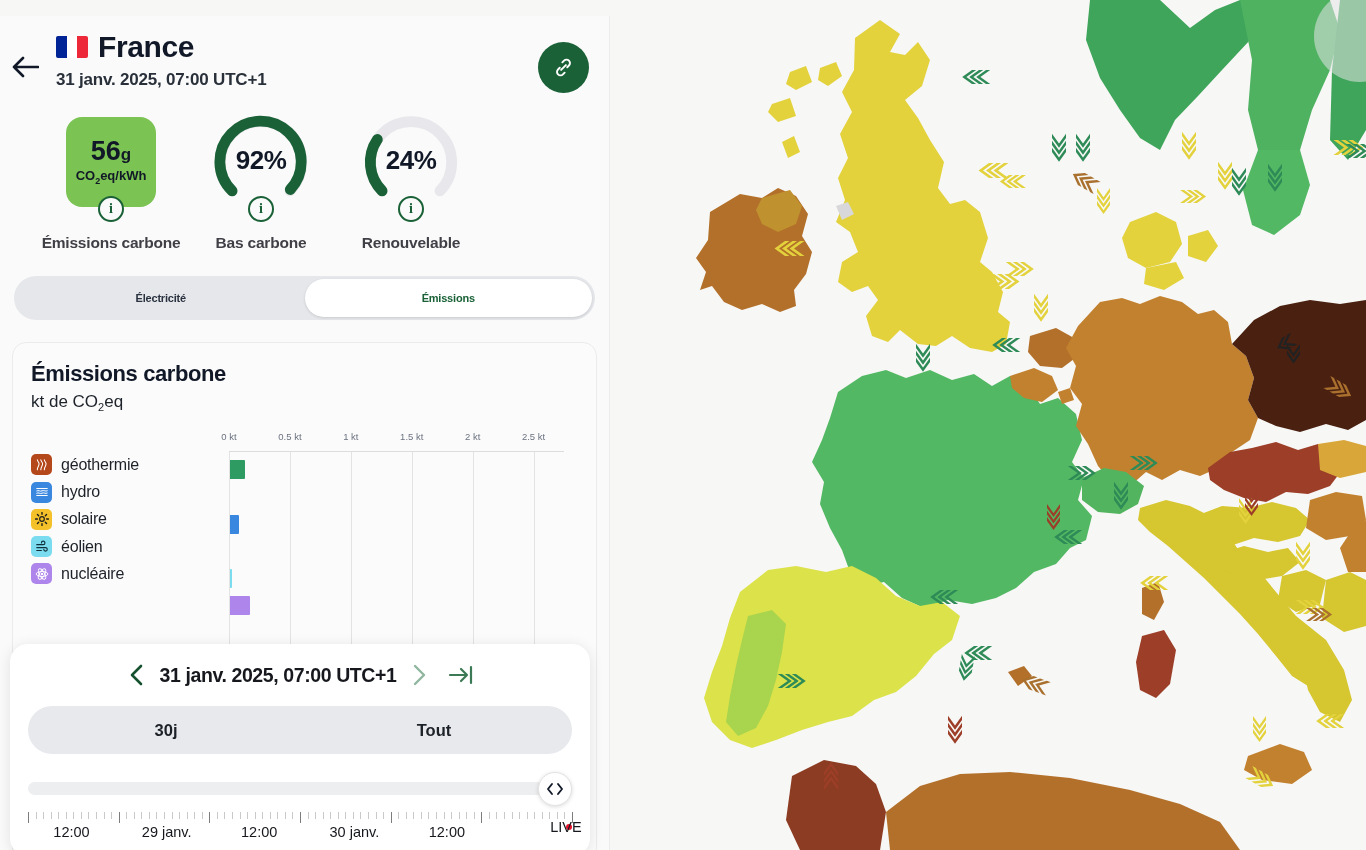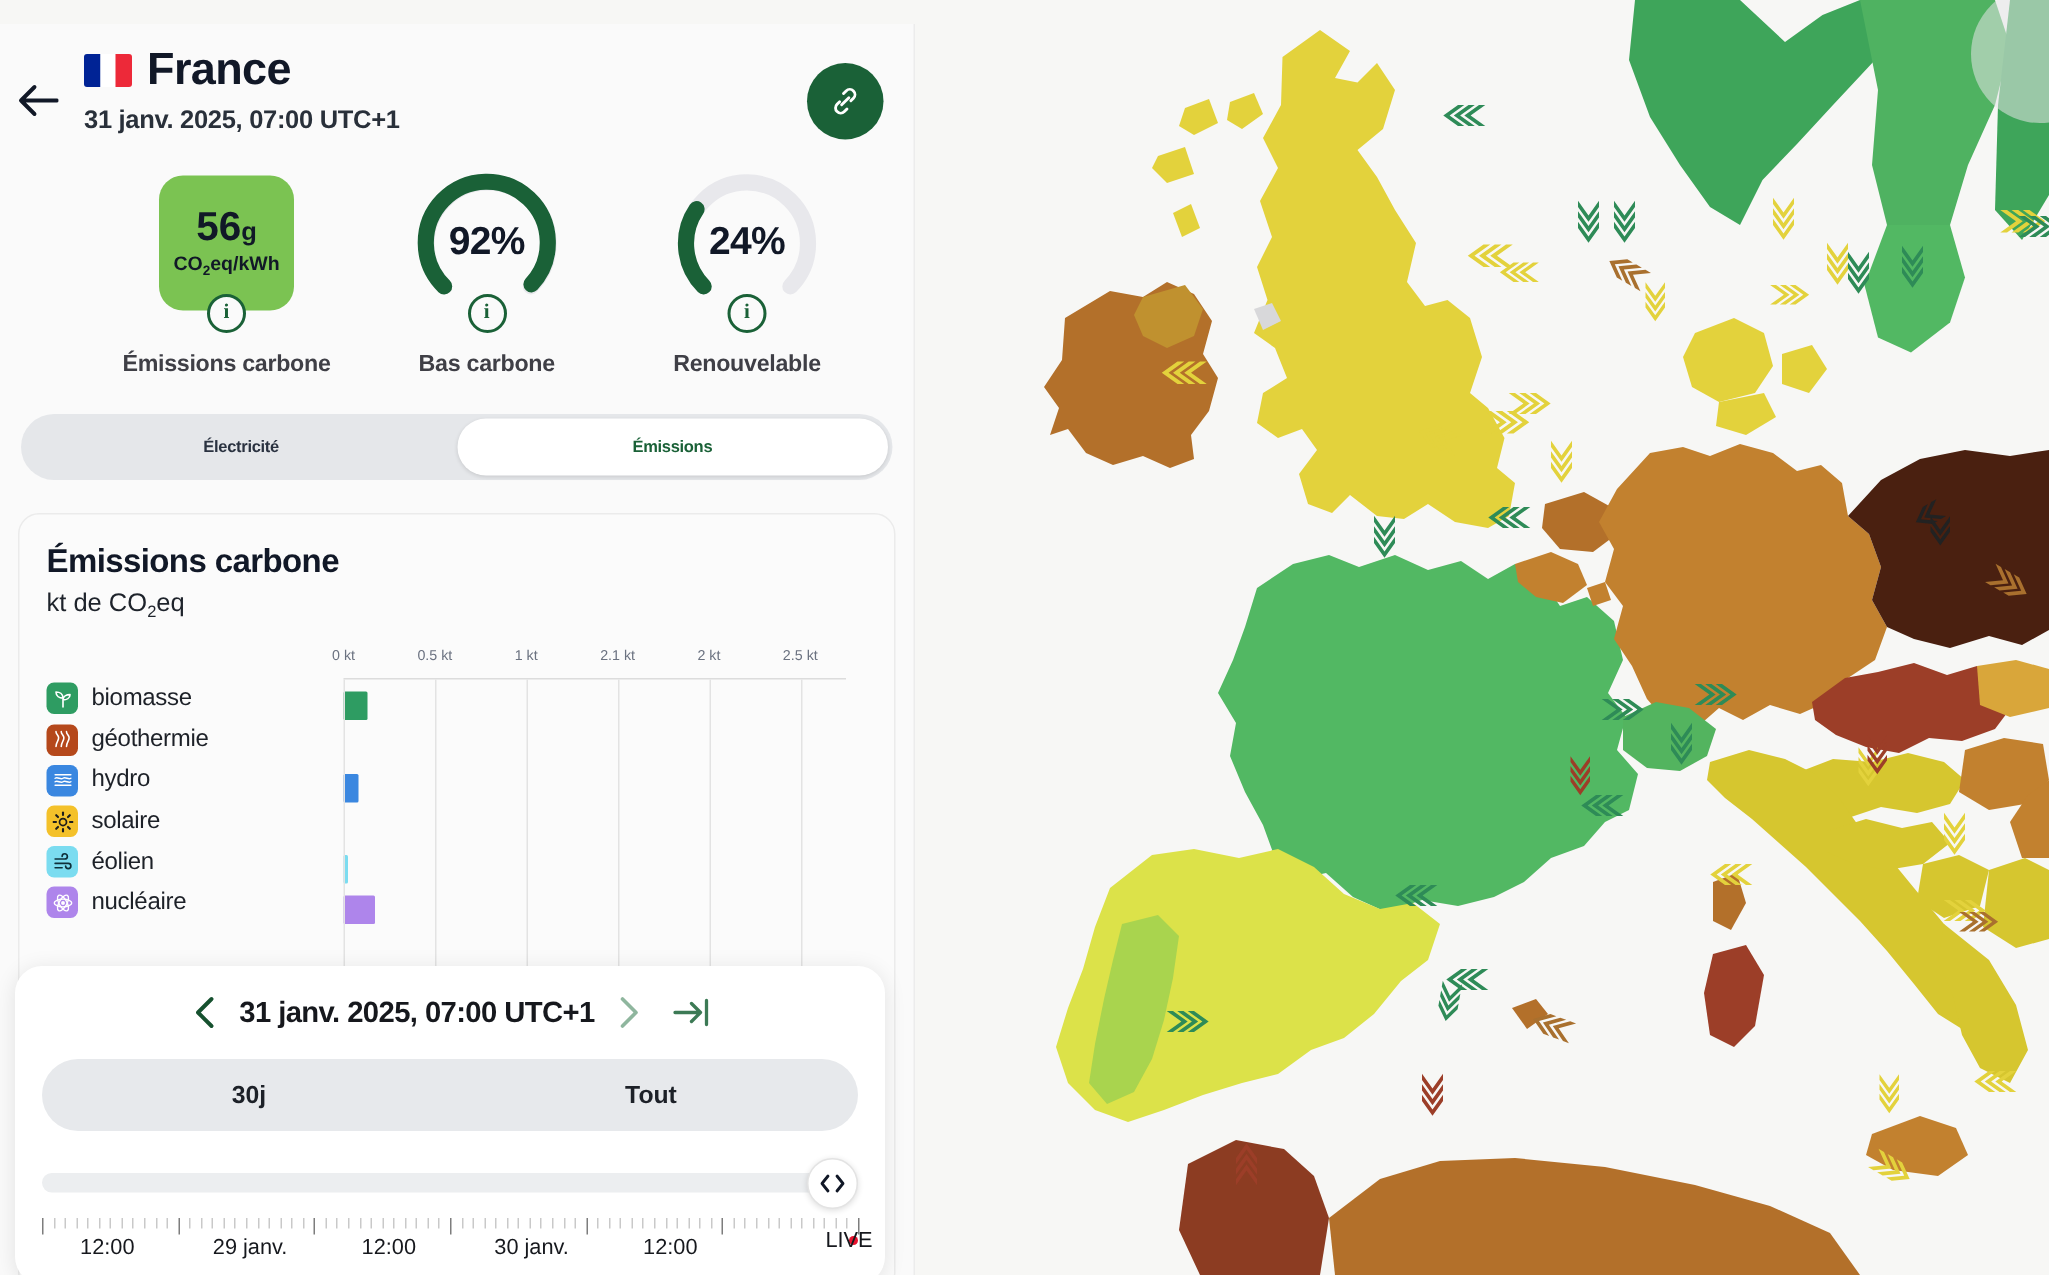--- a/index.html
+++ b/index.html
@@ -54,23 +54,22 @@
   .share-btn {
     position: absolute; right: 20px; top: 26px;
     width: 51px; height: 51px; border-radius: 50%;
     background: #1A6137; border: none; cursor: pointer;
     display: flex; align-items: center; justify-content: center;
   }
 
   
   .gauges {
     margin-top: 22px;
-    display: flex; justify-content: space-between; align-items: flex-start;
+    display: flex; justify-content: flex-start; align-items: flex-start;
     padding: 0 36px;
-    margin-left: 40px;
   }
   .gauge { width: 150px; display: flex; flex-direction: column; align-items: center; position: relative; }
   .gauge-vis { position: relative; width: 98px; height: 100px; display: flex; align-items: center; justify-content: center; }
   .ci-square {
     width: 90px; height: 90px; border-radius: 16px;
     display: flex; flex-direction: column; align-items: center; justify-content: center;
   }
   .ci-val { font-size: 27px; font-weight: 700; color: #111827; line-height: 1; }
   .ci-unit { font-size: 13px; font-weight: 700; color: #111827; margin-top: 3px; }
   .ci-unit sub { font-size: 9px; }
@@ -581,28 +580,20 @@
     </div>
 
     <div class="card">
       <div class="card-title">Émissions carbone</div>
       <div class="card-sub">
         <span>kt de CO</span><sub>2</sub><span>eq</span>
       </div>
 
       <div class="chart">
         <div class="legend-col" id="legend-col">
-            <div class="legend-row">
-              <span class="lg-icon" style="background: rgb(46, 156, 98);">
-                <svg width="14" height="14" viewBox="0 0 24 24">
-                  <path d="M12,21 L12,11 M12,11 C12,6 8,4 4,4 C4,9 8,11 12,11 M12,13 C12,9 16,7 20,7 C20,11 16,13 12,13" stroke="#fff" stroke-width="1.9" fill="none" stroke-linecap="round" stroke-linejoin="round"></path>
-                </svg>
-              </span>
-              <span class="lg-label">biomasse</span>
-            </div>
             <div class="legend-row">
               <span class="lg-icon" style="background: rgb(181, 72, 27);">
                 <svg width="14" height="14" viewBox="0 0 24 24">
                   <path d="M6,20 C6,15 9,14 9,10 C9,7 6,6 6,3 M12,20 C12,15 15,14 15,10 C15,7 12,6 12,3 M18,20 C18,15 21,14 21,10 C21,7 18,6 18,3" stroke="#fff" stroke-width="1.8" fill="none" stroke-linecap="round" transform="translate(-2,0)"></path>
                 </svg>
               </span>
               <span class="lg-label">géothermie</span>
             </div>
             <div class="legend-row">
               <span class="lg-icon" style="background: rgb(58, 135, 224);">
@@ -650,21 +641,21 @@
                 </svg>
               </span>
               <span class="lg-label">nucléaire</span>
             </div>
           </div>
         <div class="plot">
           <div class="axis-labels" id="axis-labels">
               <span style="left: 0%;">0 kt</span>
               <span style="left: 18.1818%;">0.5 kt</span>
               <span style="left: 36.3636%;">1 kt</span>
-              <span style="left: 54.5455%;">2.1 kt</span>
+              <span style="left: 54.5455%;">1.5 kt</span>
               <span style="left: 72.7273%;">2 kt</span>
               <span style="left: 90.9091%;">2.5 kt</span>
             </div>
           <div class="grid" id="chart-grid">
             <div class="bars" id="chart-bars">
                 <div class="bar-row">
                   <div class="bar" style="width: 4.72727%; background: rgb(46, 156, 98);"></div>
                 </div>
                 <div class="bar-row">
                   <div class="bar" style="width: 0%; background: rgb(181, 72, 27);"></div>

